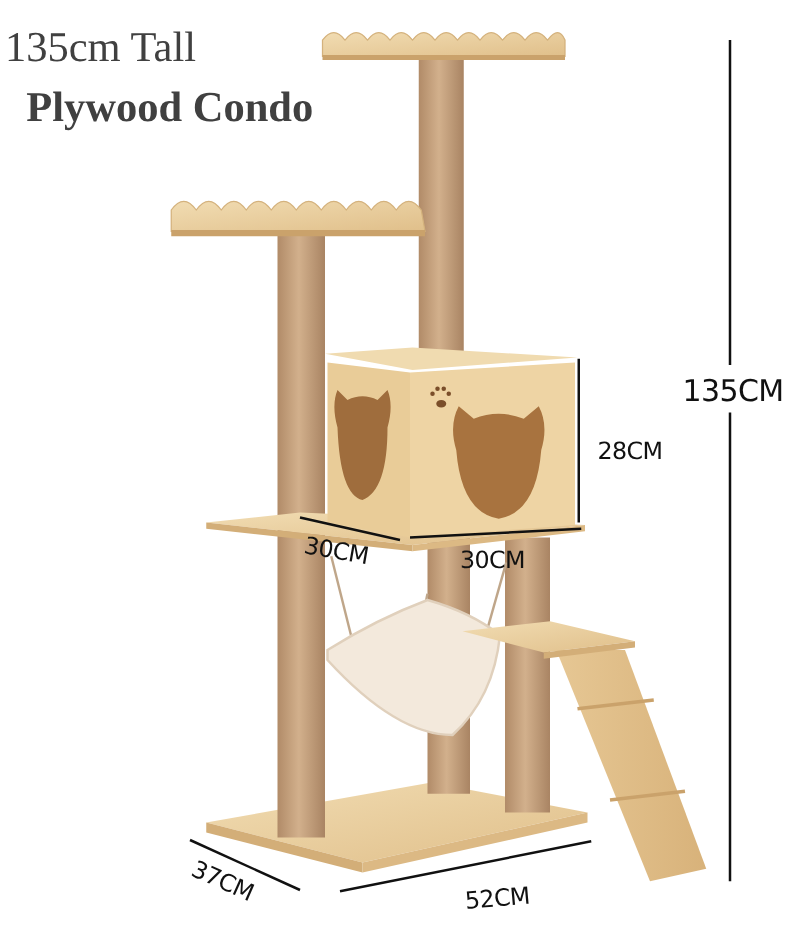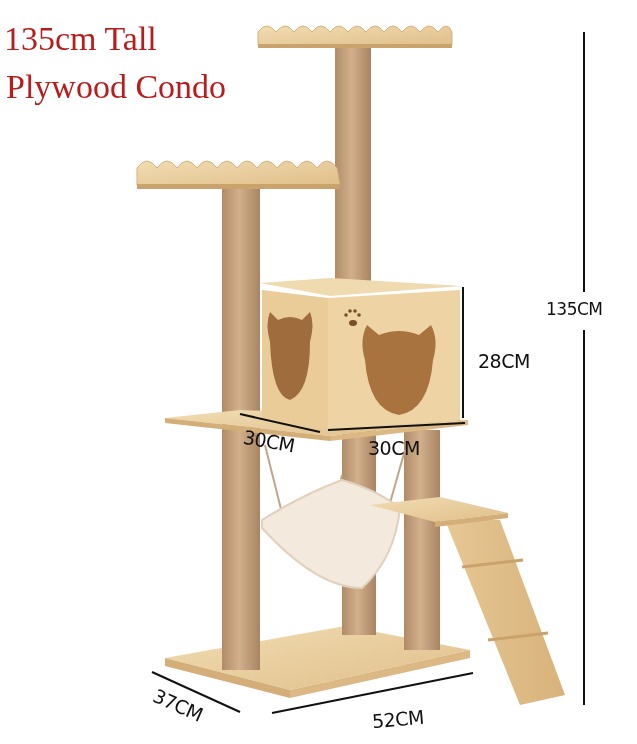--- a/index.html
+++ b/index.html
@@ -1,17 +1,17 @@
 <!DOCTYPE html>
 <html><head>
 <meta charset="utf-8">
 <style>
   html, body { margin: 0; padding: 0; background: #ffffff; }
   body { width: 637px; height: 744px; position: relative; overflow: hidden; font-family: "Liberation Sans", sans-serif; }
-  .title { position: absolute; left: 4px; font-family: "Liberation Serif", serif; font-size: 34px; color: #b91c1c; line-height: 1; white-space: nowrap; }
+  .title { position: absolute; left: 4px; font-family: "Liberation Serif", serif; font-size: 34px; color: #404040; line-height: 1; white-space: nowrap; }
   .dim { position: absolute; font-family: "DejaVu Sans", sans-serif; font-size: 19px; color: #111; white-space: nowrap; letter-spacing: -0.5px; }
   svg.art { position: absolute; left: 0; top: 0; }
 </style>
 </head>
 <body>
 
 <svg class="art" width="637" height="744" viewBox="0 0 637 744">
   <defs>
     <linearGradient id="sisal" x1="0" x2="1" y1="0" y2="0">
       <stop offset="0" stop-color="#b18b68"></stop>
@@ -94,20 +94,20 @@
     <line x1="584" y1="330" x2="584" y2="705"></line>
     <line x1="463" y1="287" x2="463" y2="418"></line>
     <line x1="240" y1="414" x2="320" y2="432"></line>
     <line x1="328" y1="430" x2="465" y2="423"></line>
     <line x1="152" y1="672" x2="240" y2="712"></line>
     <line x1="272" y1="713" x2="473" y2="673"></line>
   </g>
 </svg>
 
 <div class="title" style="top:22px;">135cm Tall</div>
-<div class="title" style="top:70px; left:6px;">Plywood Condo</div>
+<div class="title" style="top:70px; left:21px;font-weight:bold;">Plywood Condo</div>
 
-<div class="dim" style="left:546px; top:299px; font-size:17px;">135CM</div>
+<div class="dim" style="left:546px; top:299px; font-size:24px;">135CM</div>
 <div class="dim" style="left:478px; top:350px;">28CM</div>
 <div class="dim" style="left:243px; top:430px; transform:rotate(10deg);">30CM</div>
 <div class="dim" style="left:368px; top:437px;">30CM</div>
 <div class="dim" style="left:152px; top:694px; transform:rotate(24deg);">37CM</div>
 <div class="dim" style="left:372px; top:708px; transform:rotate(-5deg);">52CM</div>
 
 </body></html>

